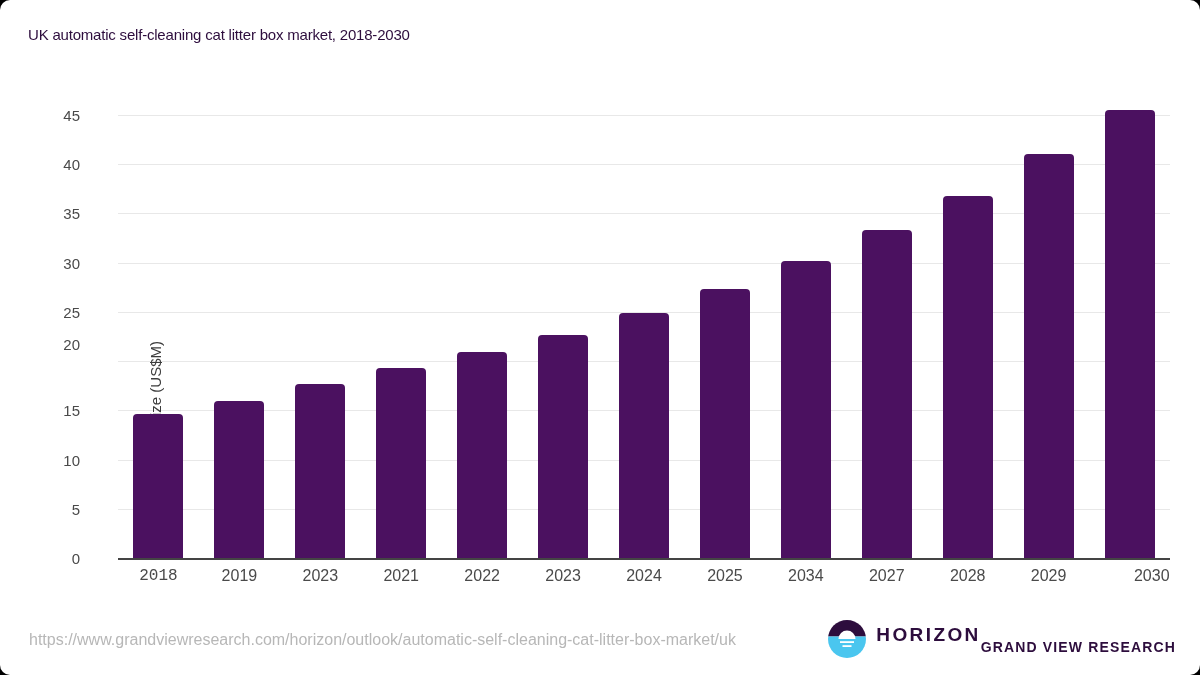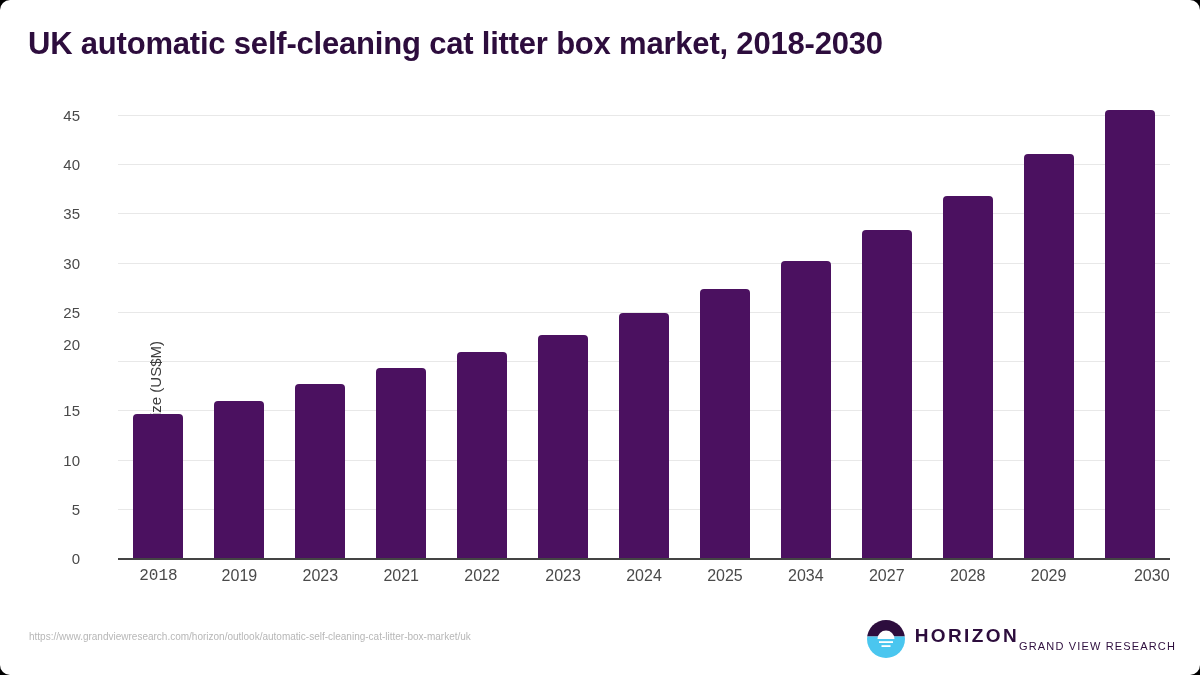--- a/index.html
+++ b/index.html
@@ -21,22 +21,22 @@
     height: 675px;
     background: #ffffff;
     border-radius: 10px;
     box-sizing: border-box;
   }
 
   .chart-title {
     position: absolute;
     left: 28px;
     top: 26px;
-    font-size: 31px;
-    font-weight: bold;
+    font-size: 15px;
+    font-weight: normal;
     color: #2d0d3d;
     letter-spacing: -0.2px;
     white-space: nowrap;
   }
 
   
   .plot-wrap {
     position: absolute;
     left: 0;
     top: 0;
@@ -117,21 +117,21 @@
     font-size: 16px;
     color: #4a4a4a;
     white-space: nowrap;
   }
 
   
   .source-url {
     position: absolute;
     left: 29px;
     top: 631px;
-    font-size: 10px;
+    font-size: 16px;
     color: #b7b7b7;
     white-space: nowrap;
   }
 
   .logo {
     position: absolute;
     right: 24px;
     top: 618px;
     height: 42px;
     display: flex;
@@ -150,22 +150,22 @@
     line-height: 1;
   }
   .logo-word {
     font-size: 19px;
     font-weight: bold;
     letter-spacing: 2.4px;
     color: #2d0d3d;
   }
   .logo-sub {
     margin-top: 15px;
-    font-size: 11px;
-    font-weight: normal;
+    font-size: 14px;
+    font-weight: bold;
     letter-spacing: 1.15px;
     color: #2d0d3d;
   }
 </style>
 </head>
 <body>
 
 <div class="card">
 
   <div class="chart-title">UK automatic self-cleaning cat litter box market, 2018-2030</div>

